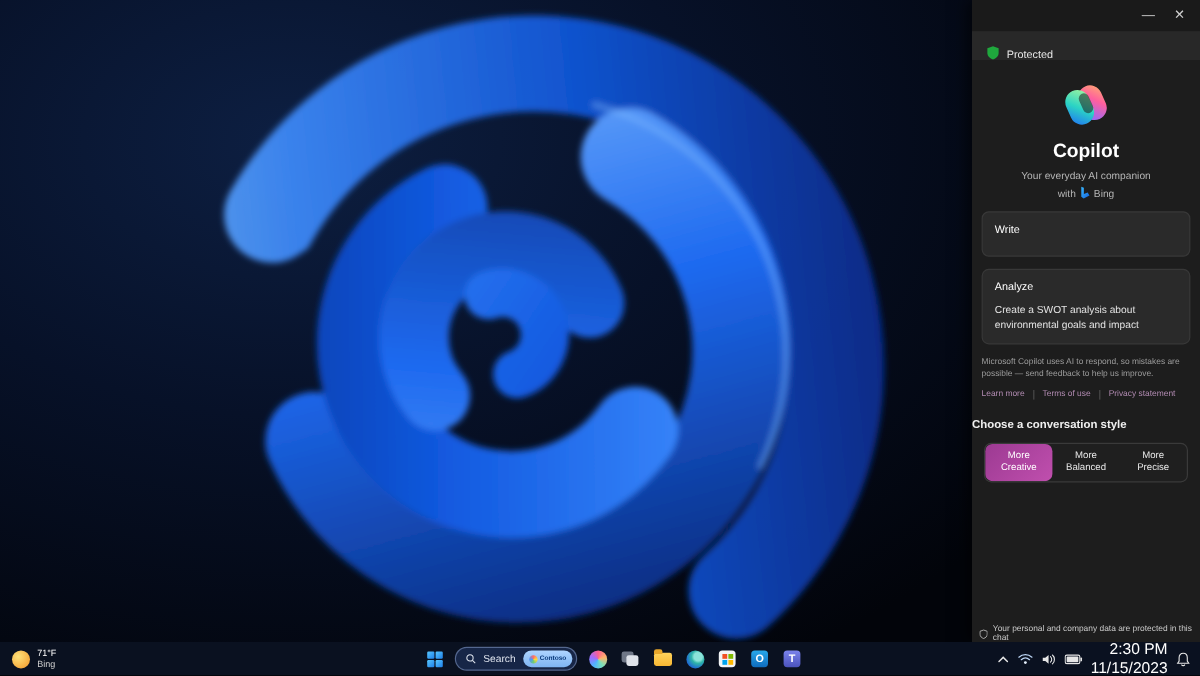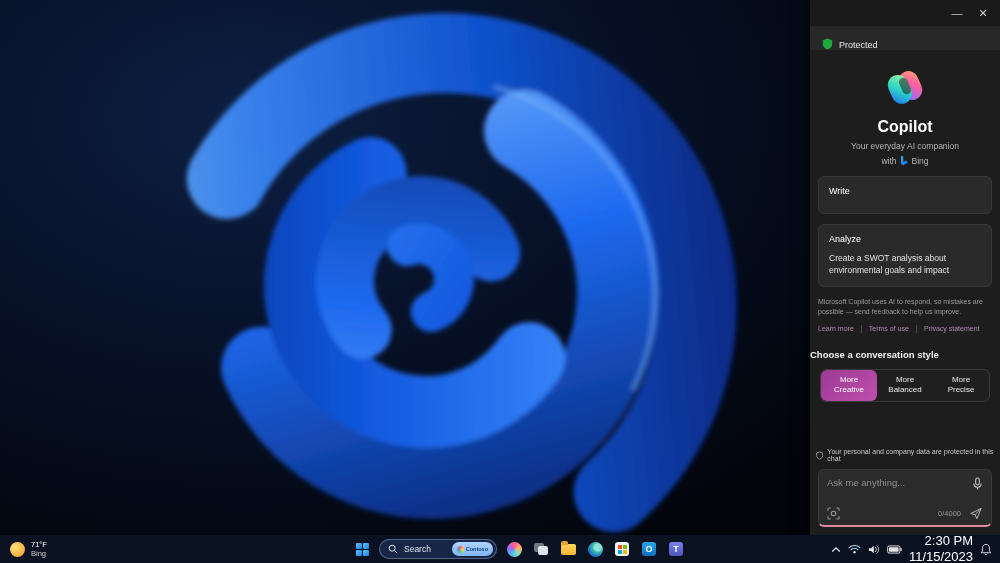--- a/index.html
+++ b/index.html
@@ -57,21 +57,21 @@
            display:flex;align-items:center;}
   .weather{position:absolute;left:10px;display:flex;align-items:center;gap:6px;height:28px;}
   .sun{width:15px;height:15px;border-radius:50%;background:radial-gradient(circle at 35% 35%,#ffe27a,#f5a93c 75%);}
   .weather .wtxt{display:flex;flex-direction:column;line-height:1.2;}
   .weather .temp{font-size:7.5px;color:#fff;}
   .weather .cond{font-size:7.5px;color:#cfcfcf;}
   .tb-center{position:absolute;left:352px;display:flex;align-items:center;gap:7px;height:28px;}
   .startbtn{width:20px;height:20px;display:flex;align-items:center;justify-content:center;border-radius:4px;}
   .winlogo{display:grid;grid-template-columns:6px 6px;grid-template-rows:6px 6px;gap:1px;}
   .winlogo i{background:linear-gradient(135deg,#57c7ff,#1e7fe8);border-radius:1px;}
-  .searchpill{width:118px;height:20px;background:rgba(25,40,75,.92);border:1px solid rgba(160,185,230,.45);
+  .searchpill{width:102px;height:20px;background:rgba(25,40,75,.92);border:1px solid rgba(160,185,230,.45);
               border-radius:10px;display:flex;align-items:center;padding:0 3px 0 8px;gap:6px;}
   .searchpill .stext{font-size:8.5px;color:#dfe4ee;flex:1;}
   .badge{height:14px;border-radius:7px;background:linear-gradient(180deg,#aed4ff,#7fb5f2);display:flex;align-items:center;gap:2px;padding:0 5px;}
   .badge .bdot{width:7px;height:7px;border-radius:50%;background:conic-gradient(#ff6b6b,#ffd93d,#6bcb77,#4d96ff,#ff6b6b);}
   .badge span{font-size:5.5px;color:#0b3a7a;font-weight:bold;}
   .appicon{width:20px;height:20px;display:flex;align-items:center;justify-content:center;border-radius:4px;position:relative;}
   .ic-copilot{width:15px;height:15px;border-radius:50%;background:conic-gradient(#ff5f8f,#ffb36b,#7ae0b8,#4fb3ff,#a06bff,#ff5f8f);}
   .ic-taskview{position:relative;width:14px;height:12px;}
   .ic-taskview::before{content:"";position:absolute;left:0;top:0;width:10px;height:9px;background:#6f7787;border-radius:2px;}
   .ic-taskview::after{content:"";position:absolute;right:0;bottom:0;width:10px;height:9px;background:#dfe3ea;border-radius:2px;}
@@ -213,40 +213,20 @@
 
     <div class="spacer"></div>
 
     <div class="privacy-note">
       <svg class="glyph" width="8" height="9" viewBox="0 0 11 12">
         <path d="M5.5 0.8 L10 2.4 V6 C10 8.8 7.9 10.6 5.5 11.3 C3.1 10.6 1 8.8 1 6 V2.4 Z" fill="none" stroke="#c9c9c9" stroke-width="1"></path>
       </svg>
       <span>Your personal and company data are protected in this chat</span>
     </div>
 
-    <div class="inputbox">
-      <div class="input-top">
-        <input class="ask-input" type="text" placeholder="Ask me anything..." style="">
-        <svg class="glyph" width="11" height="14" viewBox="0 0 12 15">
-          <rect x="4" y="1" width="4" height="7.5" rx="2" fill="none" stroke="#cfcfcf" stroke-width="1.1"></rect>
-          <path d="M2 7 C2 10 4 11 6 11 C8 11 10 10 10 7" fill="none" stroke="#cfcfcf" stroke-width="1.1"></path>
-          <line x1="6" y1="11" x2="6" y2="13.6" stroke="#cfcfcf" stroke-width="1.1"></line>
-        </svg>
-      </div>
-      <div class="input-bottom">
-        <svg class="glyph clip" width="13" height="13" viewBox="0 0 14 14">
-          <path d="M1 4 V2.2 A1.2 1.2 0 0 1 2.2 1 H4 M10 1 H11.8 A1.2 1.2 0 0 1 13 2.2 V4 M13 10 V11.8 A1.2 1.2 0 0 1 11.8 13 H10 M4 13 H2.2 A1.2 1.2 0 0 1 1 11.8 V10" fill="none" stroke="#9a9a9a" stroke-width="1.1"></path>
-          <circle cx="7" cy="7" r="2.4" fill="none" stroke="#9a9a9a" stroke-width="1.1"></circle>
-        </svg>
-        <span class="counter">0/4000</span>
-        <svg class="glyph" width="14" height="13" viewBox="0 0 16 15">
-          <path d="M2 7.5 L14 1.5 L9 13.5 L7 8.8 Z M7 8.8 L14 1.5" fill="none" stroke="#bdbdbd" stroke-width="1.1" stroke-linejoin="round"></path>
-        </svg>
-      </div>
-    </div>
   </div>
 
   <div class="taskbar">
 
     <div class="weather">
       <div class="sun"></div>
       <div class="wtxt">
         <span class="temp">71°F</span>
         <span class="cond">Bing</span>
       </div>

